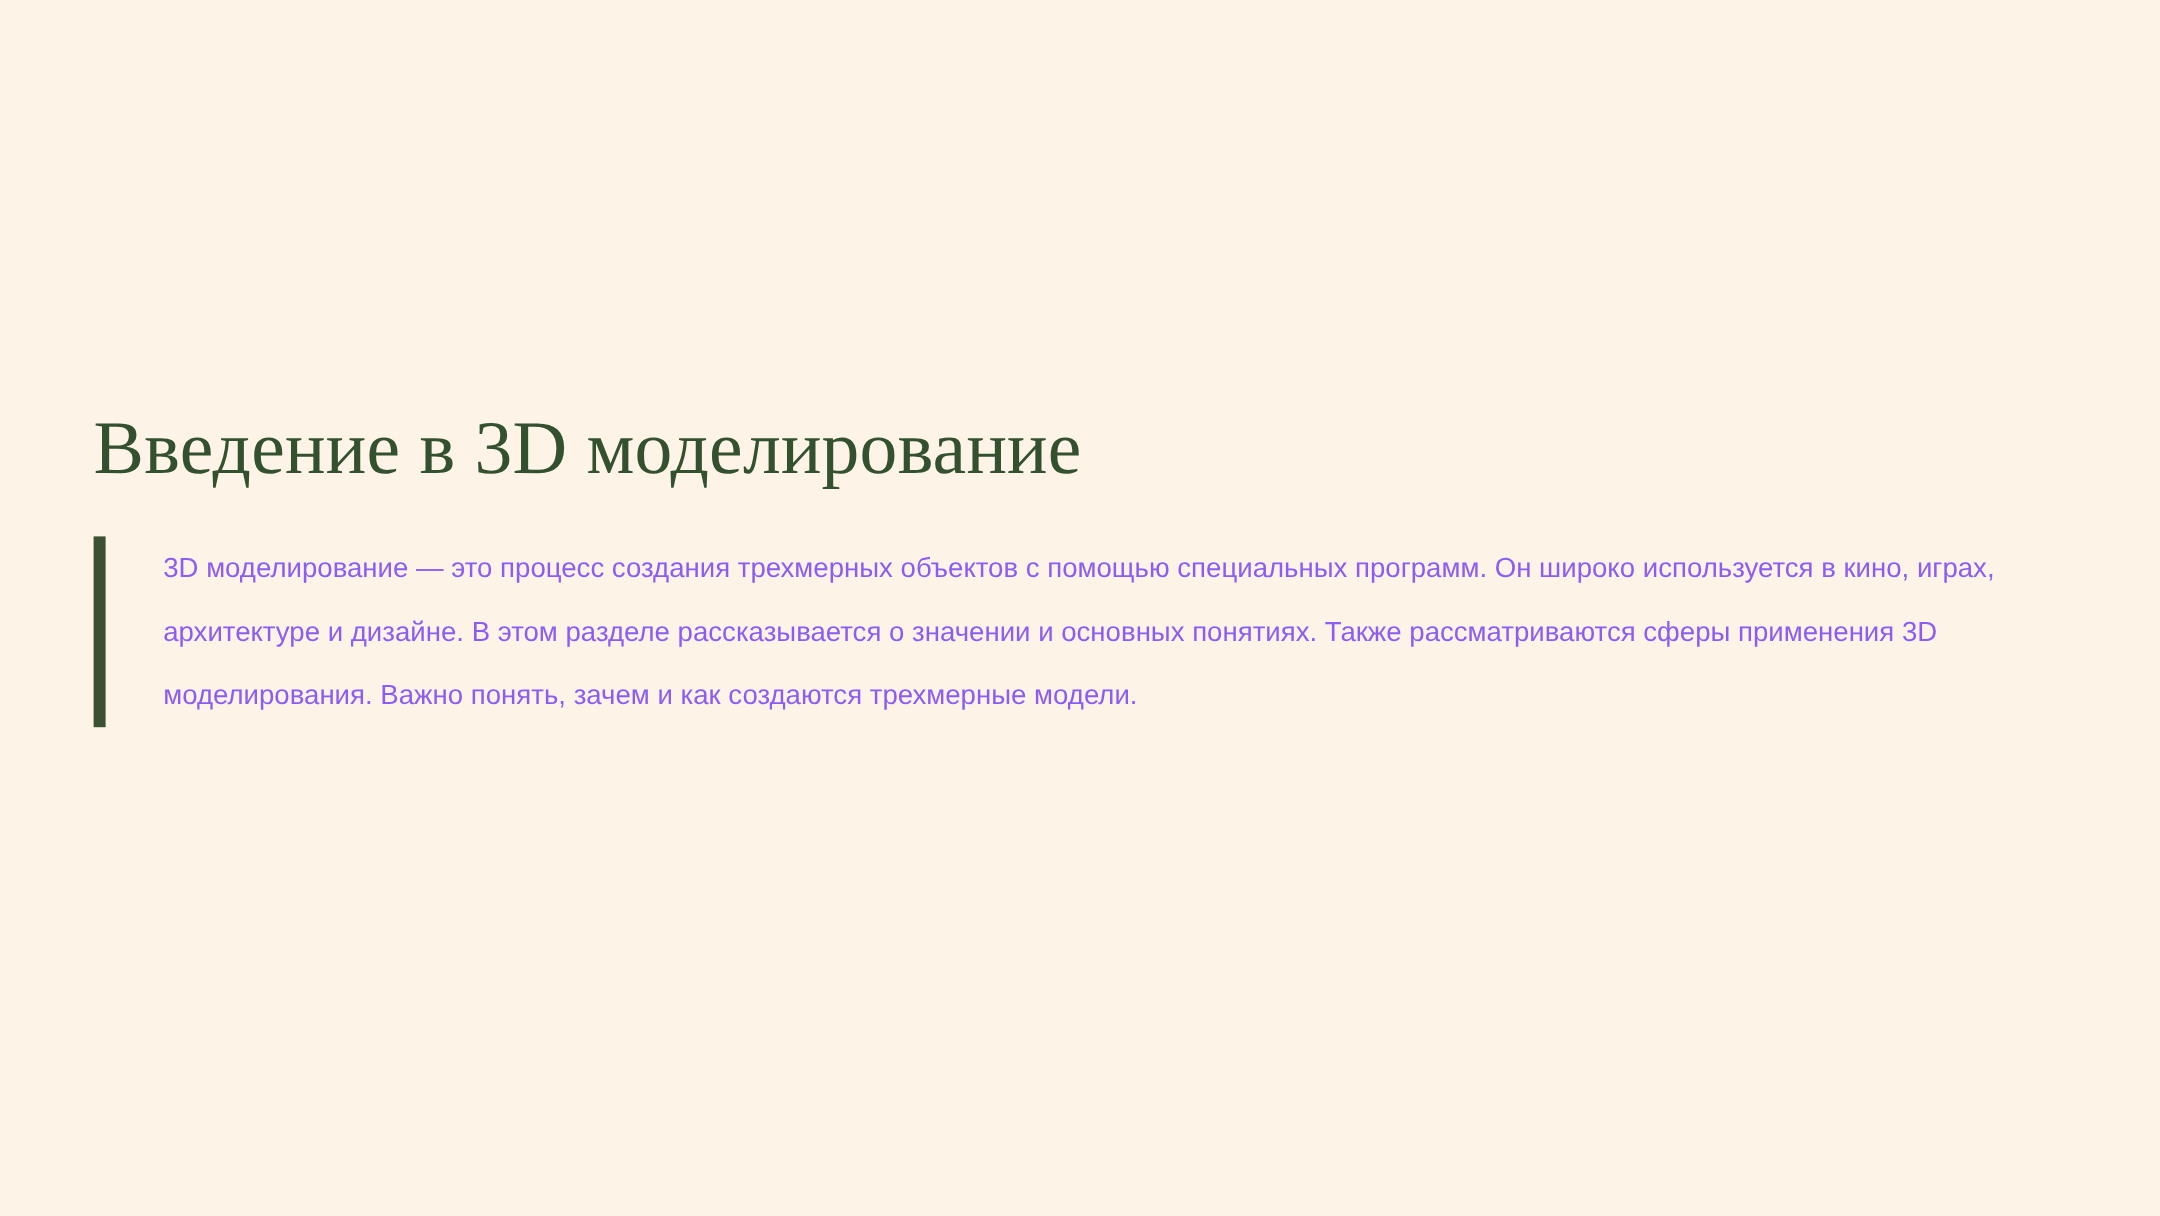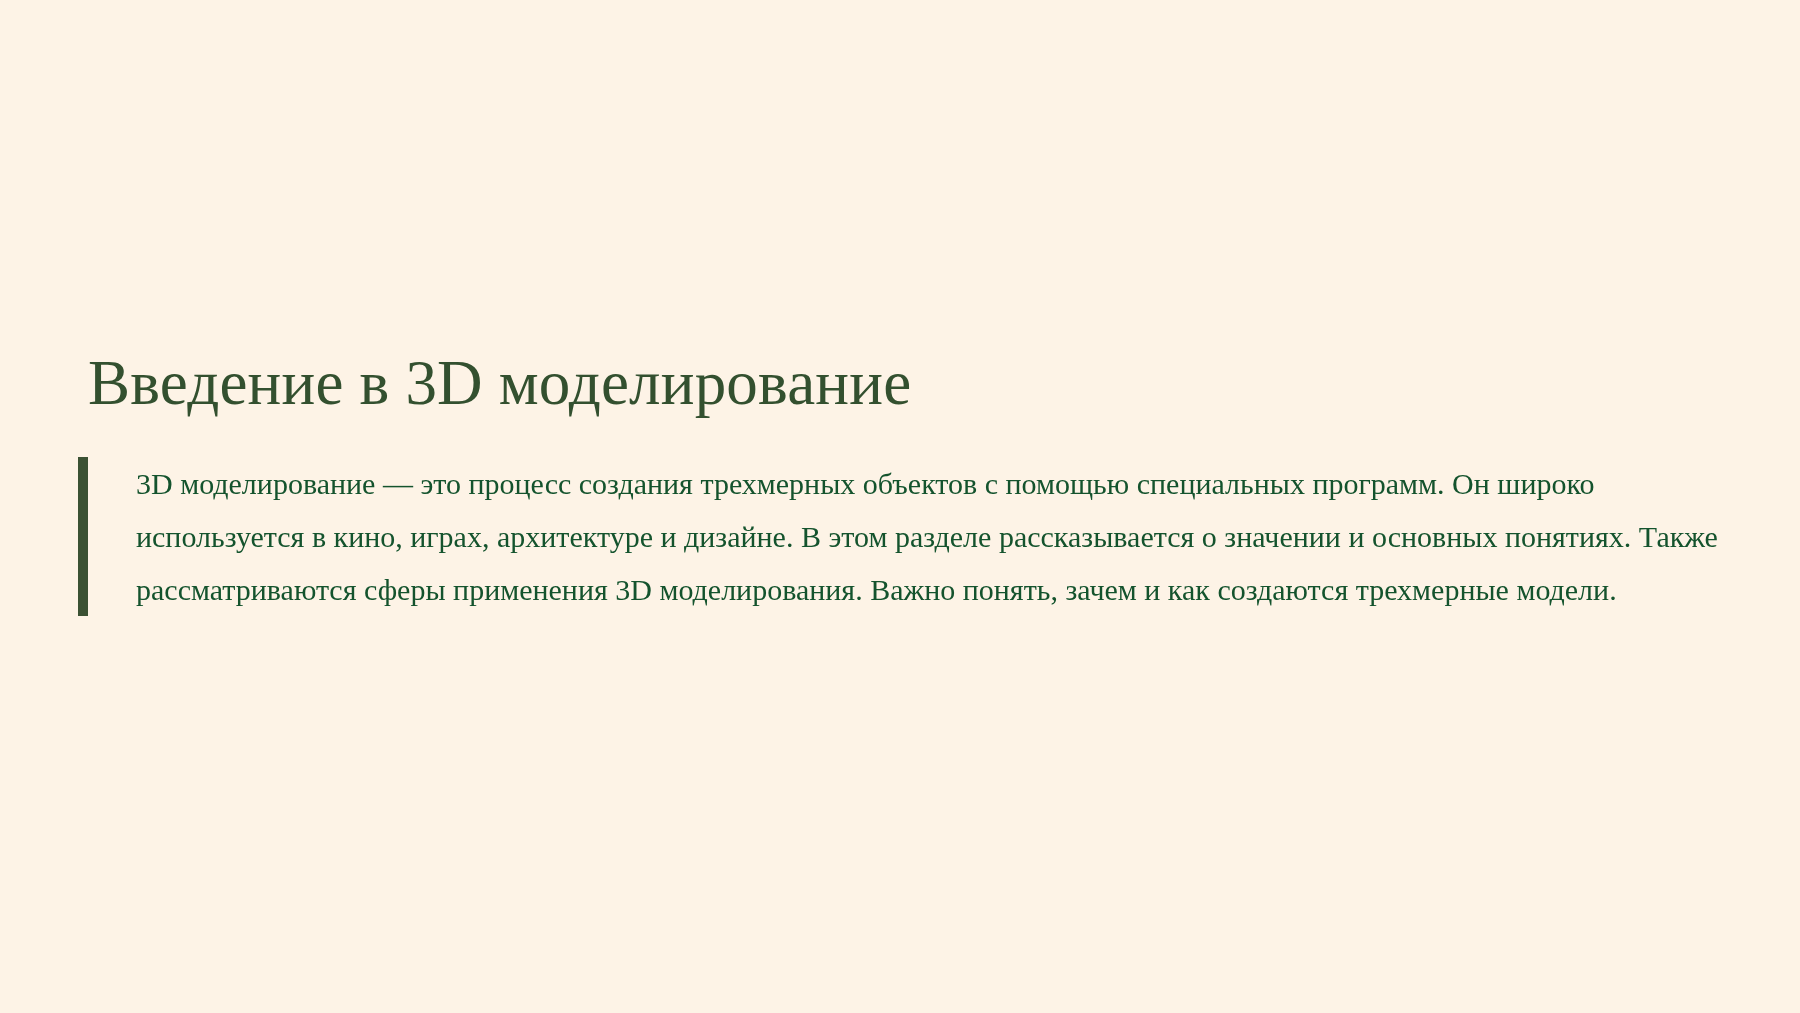--- a/index.html
+++ b/index.html
@@ -24,21 +24,21 @@
   }
 
   .content {
     position: absolute;
     left: 78px;
     top: 338px;
     width: 1670px;
   }
 
   .section-title {
-    margin: 10px;
+    margin: 0;
     font-family: "Liberation Serif", "DejaVu Serif", serif;
     font-weight: 400;
     font-size: 63px;
     line-height: 1.12;
     letter-spacing: 0.2px;
     color: #33502f;
     white-space: nowrap;
   }
 
   .quote-block {
@@ -52,24 +52,24 @@
     position: absolute;
     left: 0;
     top: 0;
     bottom: 0;
     width: 10px;
     background: #3b5133;
   }
 
   .body-paragraph {
     margin: 0;
-    font-family: Liberation Serif, serif;
-    font-size: 30px;
+    font-family: Liberation Sans, sans-serif;
+    font-size: 23px;
     line-height: 53px;
-    color: #14532d;
+    color: #8b5cf6;
     text-align: left;
     max-width: 1612px;
   }
 </style>
 </head>
 <body>
 
 <div class="page">
 
   <div class="content">

